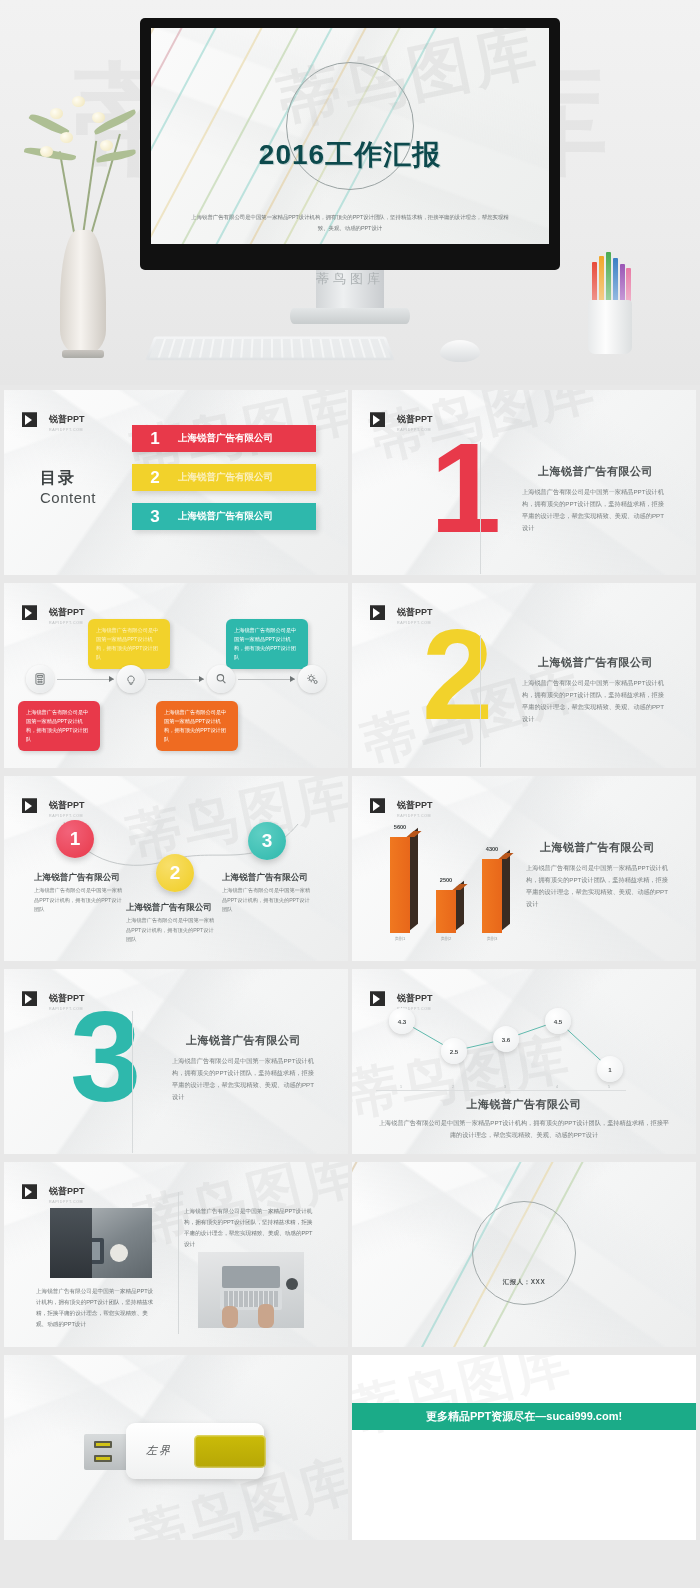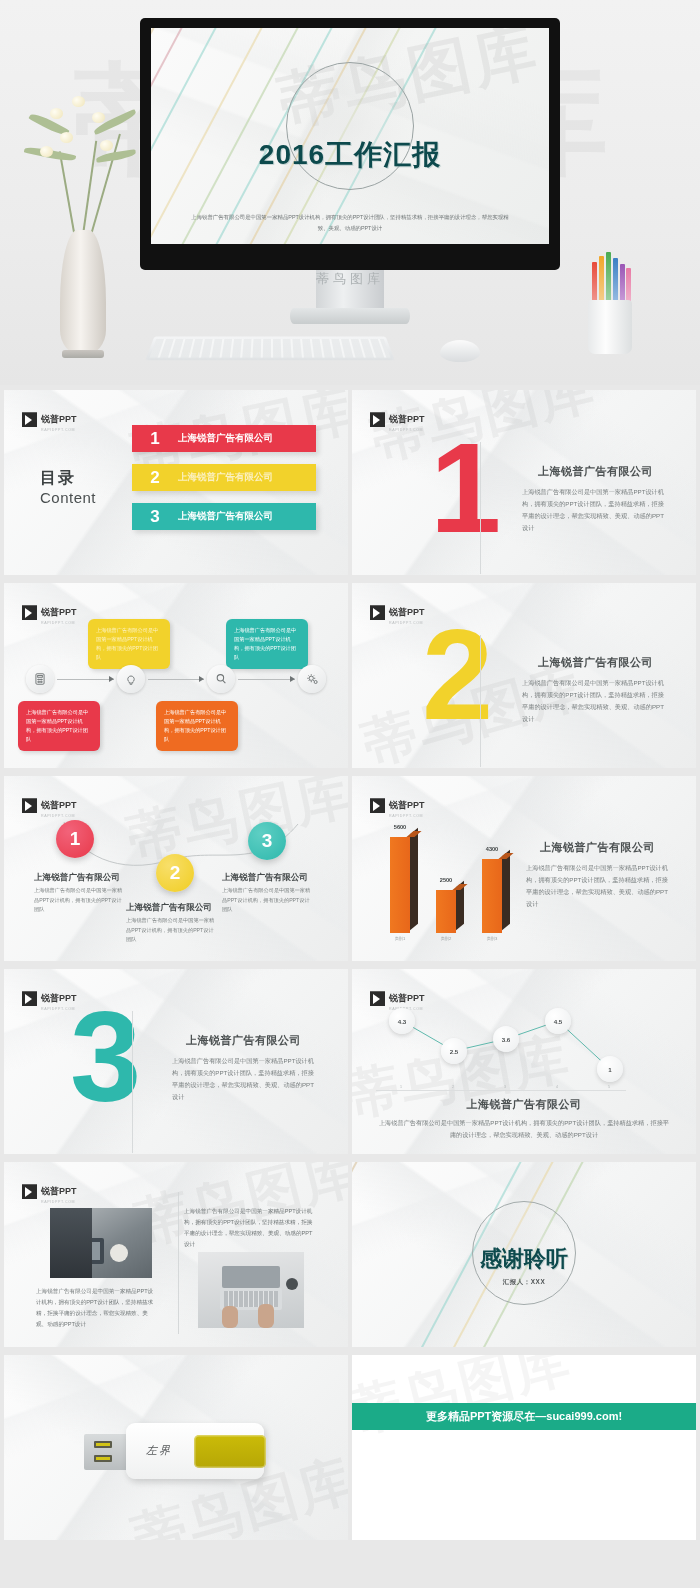--- a/index.html
+++ b/index.html
@@ -86,21 +86,21 @@
     background: linear-gradient(135deg,#fdfdfd 0%,#f4f5f5 55%,#eceded 100%); }
   .slide .poly { position: absolute; inset: 0; opacity: .75;
     background:
       linear-gradient(125deg, rgba(255,255,255,0) 38%, rgba(226,228,229,.75) 39%, rgba(255,255,255,0) 55%),
       linear-gradient(215deg, rgba(255,255,255,0) 48%, rgba(231,233,234,.8) 49%, rgba(255,255,255,0) 66%),
       linear-gradient(35deg, rgba(255,255,255,0) 62%, rgba(235,237,238,.7) 63%, rgba(255,255,255,0) 80%),
       linear-gradient(160deg, rgba(255,255,255,0) 20%, rgba(240,241,242,.8) 21%, rgba(255,255,255,0) 34%);
   }
   .slide-wm { position: absolute; font-size: 54px; color: rgba(165,165,165,.13);
     font-weight: bold; letter-spacing: 3px; white-space: nowrap; pointer-events: none; }
-  .logo { position: absolute; left: 18px; top: 18px; display: flex; align-items: center; gap: 4px; justify-content: center; }
+  .logo { position: absolute; left: 18px; top: 18px; display: flex; align-items: center; gap: 12px; justify-content: center; }
   .logo-mark { width: 15px; height: 15px; background: #2b2b2b;
     clip-path: polygon(0 0, 100% 0, 100% 100%, 0 100%); position: relative; }
   .logo-mark::after { content: ""; position: absolute; left: 3px; top: 2.5px;
     border-left: 7px solid #fff; border-top: 5px solid transparent; border-bottom: 5px solid transparent; }
   .logo-txt { font-size: 9px; font-weight: bold; color: #3a3a3a; line-height: 1; }
   .logo-sub { font-size: 3.6px; color: #b9bcbe; letter-spacing: .6px; margin-top: 1.5px; }
 
   
   .toc-head { position: absolute; left: 36px; top: 78px; }
   .toc-head .cn { font-size: 16px; font-weight: bold; color: #3d4243; letter-spacing: 2px; }
@@ -534,21 +534,20 @@
     <div class="poly"></div>
     <div class="stripes">
 
       <div class="stripe" style="left:58px;background:#e4cfa0"></div>
       <div class="stripe" style="left:86px;background:#d9c3a0"></div>
       <div class="stripe" style="left:250px;background:#9ad6cf"></div>
       <div class="stripe" style="left:282px;background:#e8d9a6"></div>
       <div class="stripe" style="left:312px;background:#bcd3a8"></div>
     </div>
     <div class="th-ring"></div>
-    <div class="th-title">感谢聆听</div>
     <div class="th-sub">汇报人：XXX</div>
   </div>
 
   <div class="slide">
     <div class="poly"></div>
     <div class="slide-wm" style="right:-10px;bottom:-6px;transform:rotate(-16deg)">蒂鸟图库</div>
     <div class="usb-conn"></div>
     <div class="usb-slot" style="top:86px"></div>
     <div class="usb-slot" style="top:100px"></div>
     <div class="usb-body"></div>

